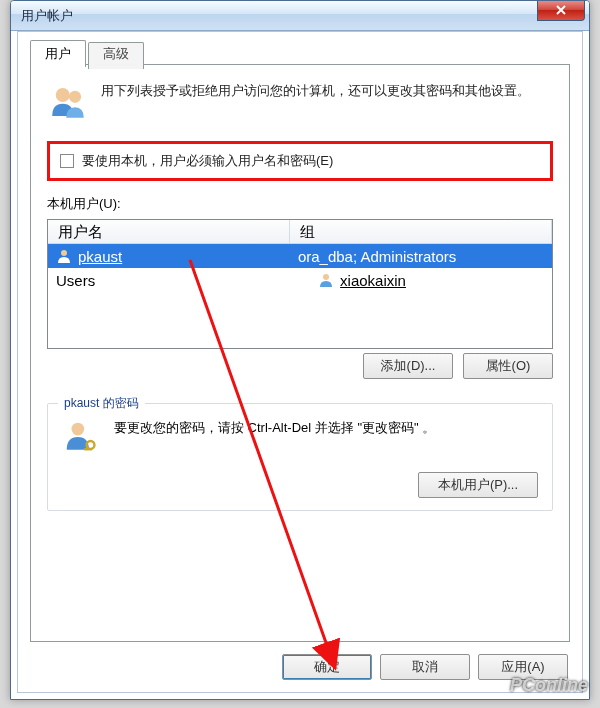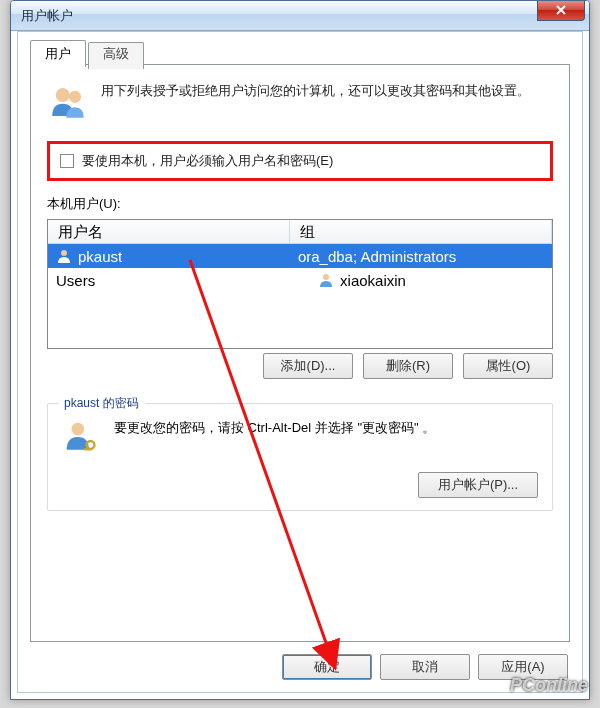--- a/index.html
+++ b/index.html
@@ -44,21 +44,21 @@
   .list-label { font-size: 13px; margin-bottom: 6px; }
   .listview {
     border: 1px solid #828790; height: 130px; background: #fff; font-size: 15px;
   }
   .lv-head { display: flex; height: 24px; border-bottom: 1px solid #d0d7df; background: linear-gradient(#fdfdfd,#f0f3f7); }
   .lv-col { padding: 3px 10px; border-right: 1px solid #d5dce3; }
   .lv-c1 { width: 48%; } .lv-c2 { flex: 1; }
   .lv-row { display: flex; height: 24px; align-items: center; }
   .lv-row.sel { background: #2a7ae2; color: #fff; }
   .lv-cell { padding: 0 8px; display: flex; align-items: center; gap: 6px; }
-  .lv-cell.c1 { width: 48%; } .lv-cell.c2 { flex: 1; }
+  .lv-cell.c1 { width: 48%; text-decoration: underline; } .lv-cell.c2 { flex: 1; }
   .user-ico { width: 16px; height: 16px; }
   .btn-row { display: flex; justify-content: flex-end; gap: 10px; margin-top: 4px; }
   .wbtn {
     min-width: 90px; height: 26px; border: 1px solid #8e8f8f; background: linear-gradient(#f8f8f8,#e6e6e6);
     font-size: 13px; color: #333; border-radius: 2px; padding: 0 10px; display: inline-flex; align-items: center; justify-content: center;
   }
   .group {
     border: 1px solid #d6dce2; border-radius: 2px; margin-top: 24px; padding: 14px 14px 12px 14px; position: relative;
   }
   .group-title { position: absolute; top: -9px; left: 10px; background: #fff; padding: 0 6px; font-size: 12px; color: #1a3e8c; }
@@ -141,37 +141,36 @@
               <circle cx="8" cy="5" r="3" fill="#f0c89a"></circle>
                 <path d="M2 15 Q2 9 8 9 Q14 9 14 15Z" fill="#5aa0e0"></path>
             </svg>
             <span>xiaokaixin</span>
           </div>
         </div>
       </div>
 
       <div class="btn-row">
         <button class="wbtn">添加(D)...</button>
-        <button class="wbtn">删除(R)</button>
         <button class="wbtn">属性(O)</button>
       </div>
 
       <div class="group">
         <div class="group-title">pkaust 的密码</div>
         <div class="group-body">
           <svg class="intro-icon" viewBox="0 0 48 48" style="width:38px;height:38px;flex:0 0 38px">
             <circle cx="20" cy="14" r="8" fill="#f0c89a"></circle>
             <path d="M6 40 Q6 24 20 24 Q34 24 34 40 Z" fill="#4a8fd6"></path>
             <circle cx="36" cy="34" r="5" fill="none" stroke="#caa62a" stroke-width="3"></circle>
             <rect x="28" y="38" width="10" height="3" fill="#caa62a"></rect>
           </svg>
           <div class="group-text">要更改您的密码，请按 Ctrl-Alt-Del 并选择 "更改密码" 。</div>
         </div>
         <div class="group-btns">
-          <button class="wbtn" style="min-width:120px">用户帐户(P)...</button>
+          <button class="wbtn" style="min-width:120px">本机用户(P)...</button>
         </div>
       </div>
     </div>
 
     <div class="bottom-btns">
       <button class="wbtn primary">确定</button>
       <button class="wbtn">取消</button>
       <button class="wbtn">应用(A)</button>
     </div>
   </div>

